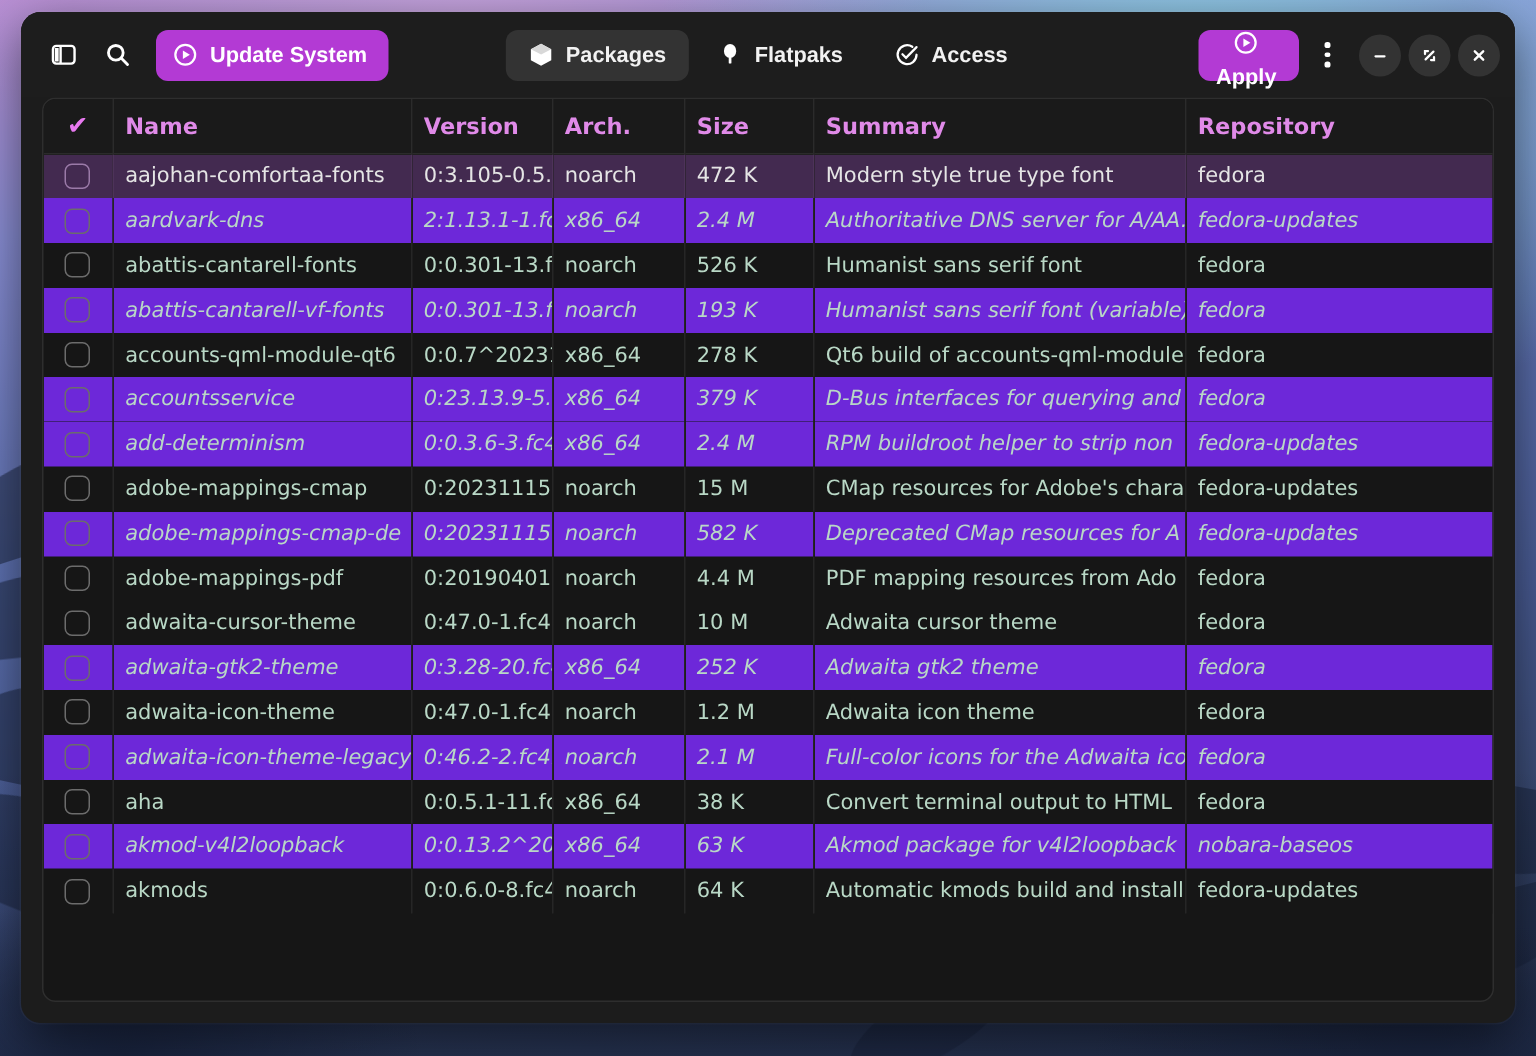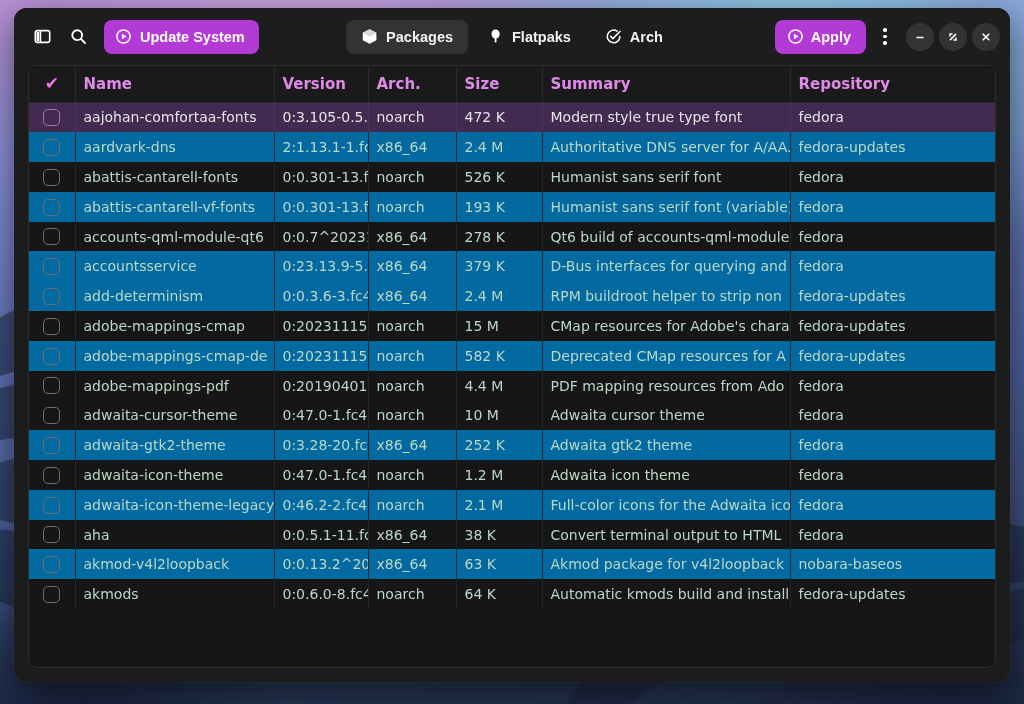--- a/index.html
+++ b/index.html
@@ -144,20 +144,21 @@
     height: 34px;
     padding: 0 15px 0 12px;
     background: #b33ad4;
     color: #ffffff;
     border: none;
     border-radius: 8px;
     font-size: 14.5px;
     font-weight: 700;
     cursor: pointer;
     white-space: nowrap;
+    flex-direction: column;
   }
 
   .menu-btn {
     width: 28px;
     height: 30px;
     display: flex;
     flex-direction: column;
     align-items: center;
     justify-content: center;
     gap: 3px;
@@ -239,21 +240,21 @@
   }
 
   #table-scroll {
     flex: 1 1 auto;
     overflow: hidden;
     min-height: 0;
   }
 
   tbody tr { height: 29.8px; }
   tbody tr.odd  { background: #161616; }
-  tbody tr.even { background: #0369a1; }
+  tbody tr.even { background: #6d28d9; font-style: italic; }
   tbody tr.selected { background: #432a50; }
 
   tbody td {
     color: #b9d8c6;
     padding: 0 8px;
     border-right: 1px solid #262626;
     white-space: nowrap;
     overflow: hidden;
     vertical-align: middle;
     font-size: 14px;
@@ -350,21 +351,21 @@
         <span>Flatpaks</span>
       </button>
 
       <button class="tab">
         <span>
           <svg width="17" height="17" viewBox="0 0 17 17" fill="none" stroke="#ffffff" stroke-width="1.5" stroke-linecap="round">
             <path d="M14.8 8.5 A6.3 6.3 0 1 1 12 3.2"></path>
             <path d="M5.4 8.2 L7.8 10.6 L14.8 3.4"></path>
           </svg>
         </span>
-        <span>Arch</span>
+        <span>Access</span>
       </button>
     </div>
 
     <div class="hb-right">
       <button class="apply-btn">
         <span>
           <svg width="17" height="17" viewBox="0 0 17 17" fill="none" stroke="#ffffff" stroke-width="1.5">
             <circle cx="8.5" cy="8.5" r="6.6"></circle>
             <path d="M6.9 5.7 L11.6 8.5 L6.9 11.3 Z" fill="#ffffff" stroke="none"></path>
           </svg>

